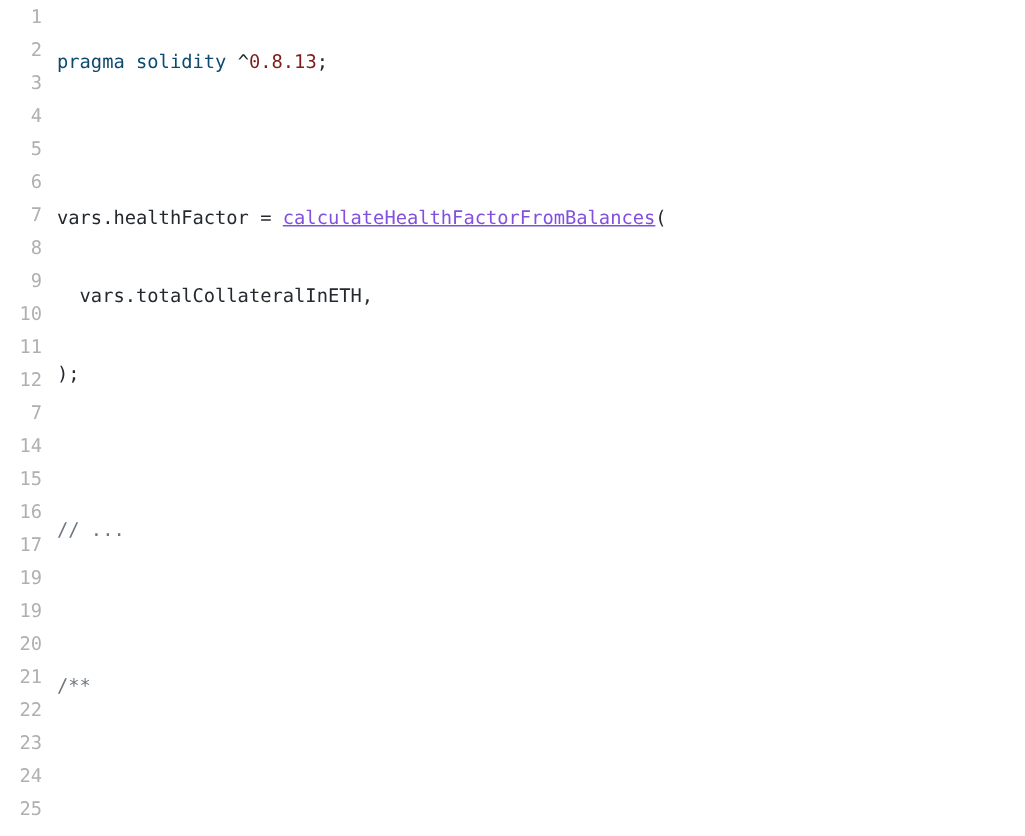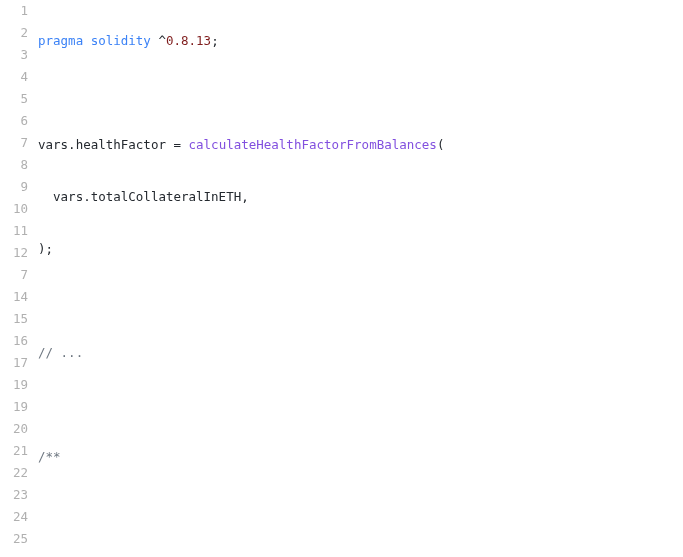--- a/index.html
+++ b/index.html
@@ -28,22 +28,22 @@
   flex: 1;
   padding-left: 10px;
   white-space: pre;
   overflow: hidden;
   color: #6e7781;
 }
 .line {
   height: 22px;
   line-height: 22px;
 }
-.k   { color: #3b82f6; }
-.fn  { color: #8250df; } 
+.k   { color: #0c4a6e; }
+.fn  { color: #8250df; text-decoration: underline; } 
 .cmt { color: #6e7781; } 
 .op  { color: #24292f; }
 .pl  { color: #24292f; } 
 .ver { color: #7f1d1d; }
 </style>
 </head>
 <body>
 
 <div class="editor">
   <div class="gutter">

